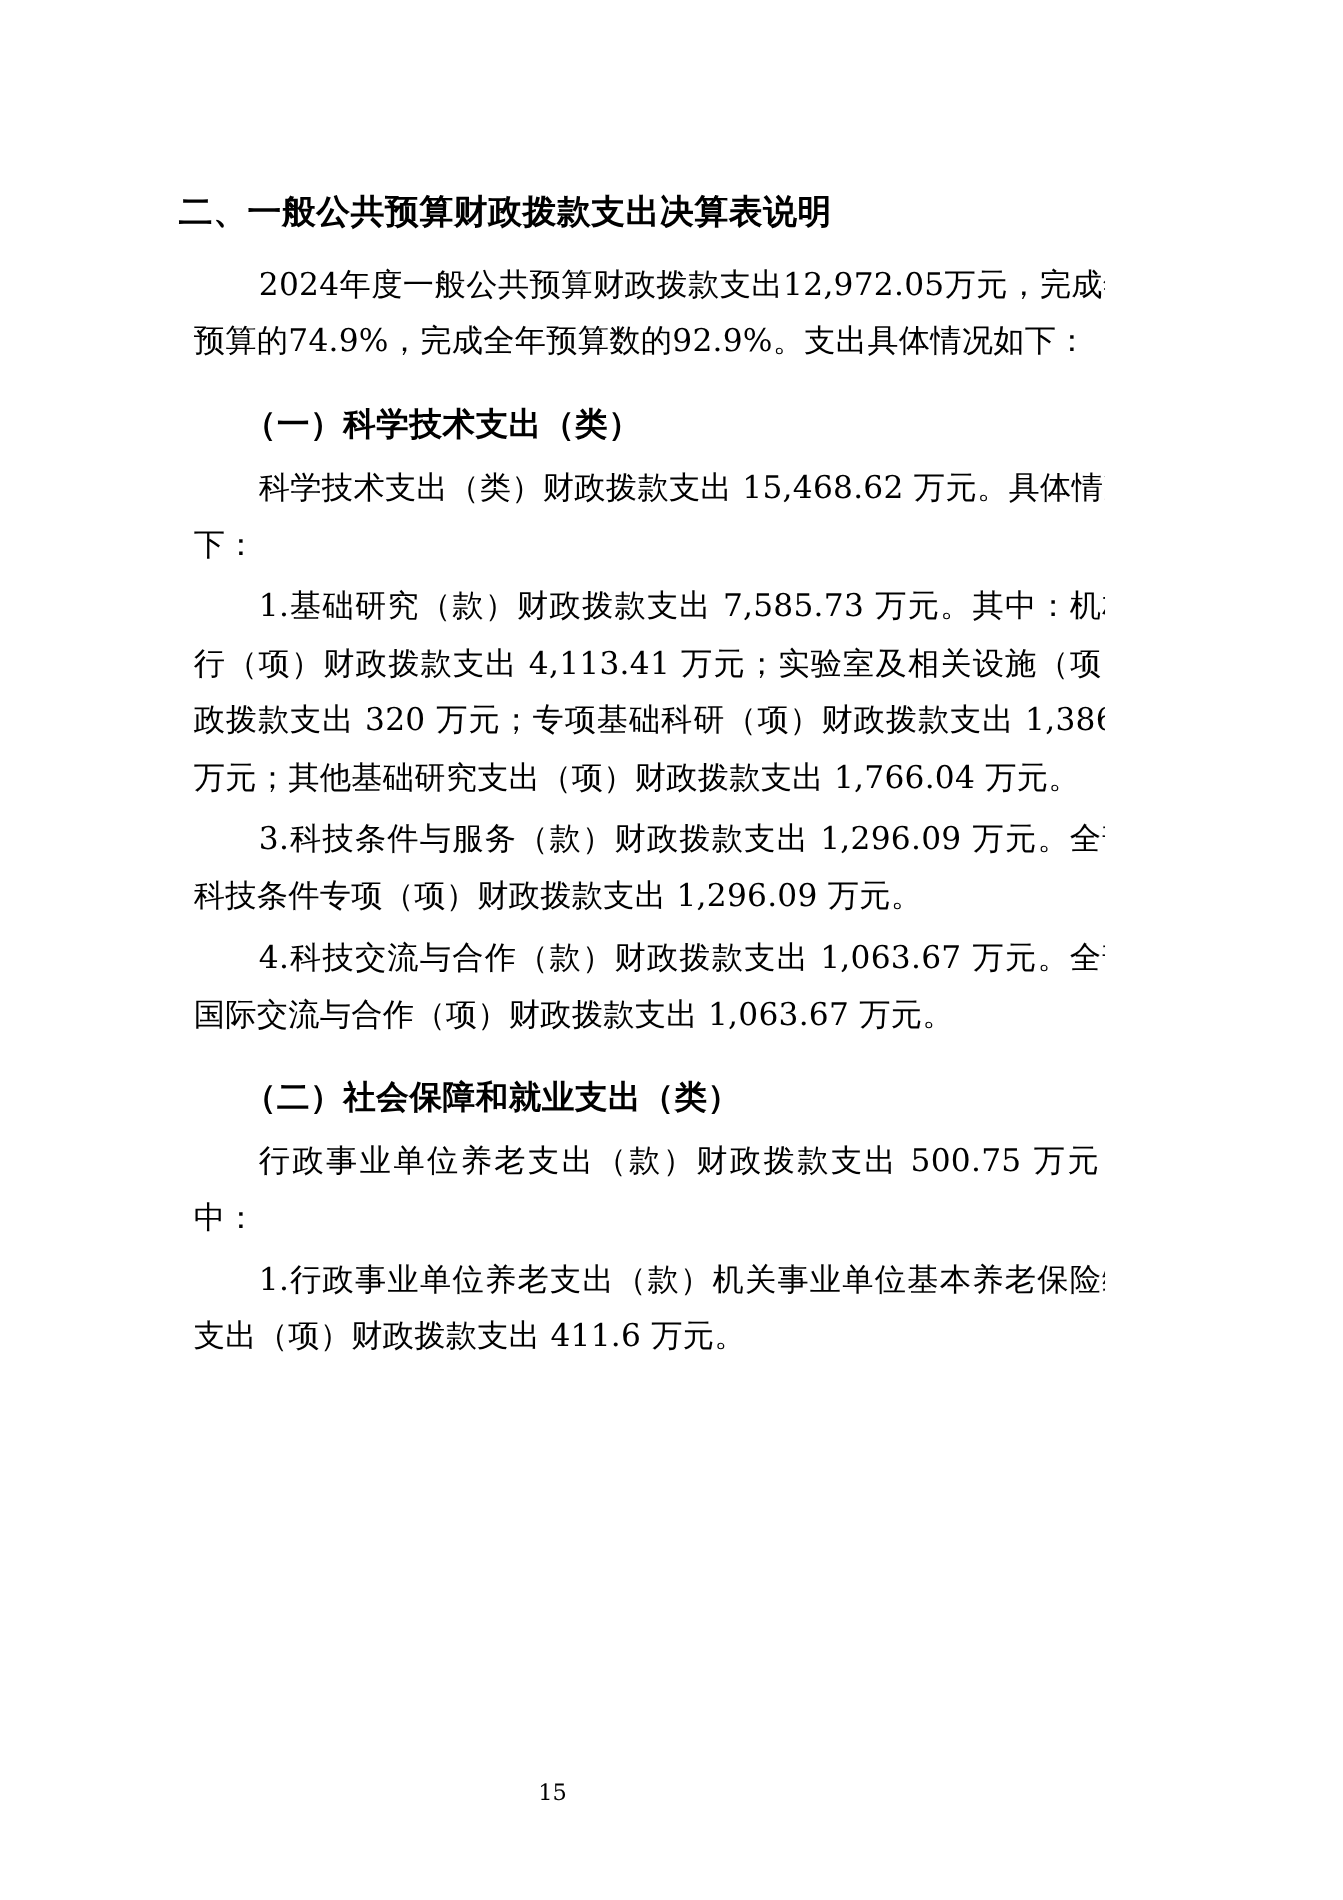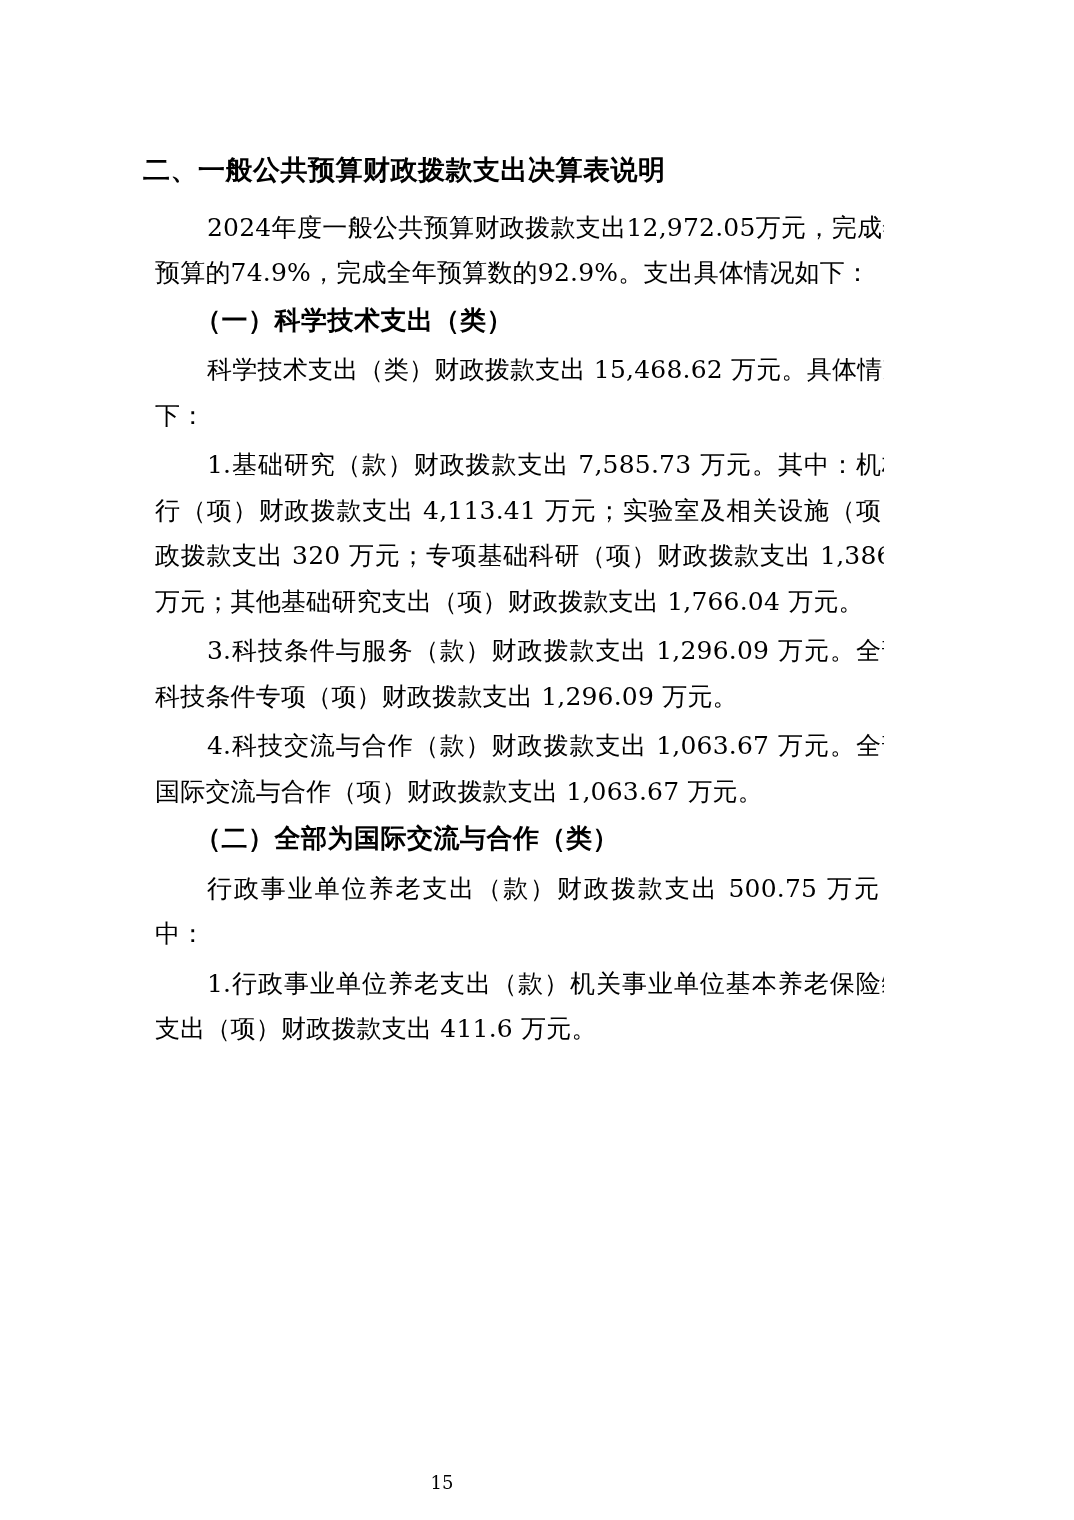--- a/index.html
+++ b/index.html
@@ -29,38 +29,38 @@
     font-size: 27px;
     letter-spacing: 0.5px;
     margin: 0 0 14px 0;
     line-height: 1.5;
   }
   .subheading {
     font-family: "DejaVu Sans", "Liberation Sans", sans-serif;
     font-weight: bold;
     font-size: 26px;
     letter-spacing: 0.5px;
-    margin: 4px 0 6px 0;
+    margin: 24px 0 6px 0;
     text-indent: 52px;
     line-height: 1.6;
   }
   p.para {
     font-size: 25px;
     line-height: 1.82;
     margin: 0 0 4px 12px;
     text-indent: 52px;
     text-align: justify;
     text-justify: inter-ideograph;
     letter-spacing: 0.2px;
   }
   .pagenum {
     position: absolute;
     left: 0;
     right: 0;
-    top: 1472px;
+    top: 1424px;
     text-align: center;
     font-family: "DejaVu Serif", "Liberation Serif", serif;
     font-size: 18px;
     color: #000;
   }
 </style>
 </head>
 <body>
 
 <div class="page">
@@ -74,21 +74,21 @@
 
     <p class="para">科学技术支出（类）财政拨款支出 15,468.62 万元。具体情况如下：</p>
 
     <p class="para">1.基础研究（款）财政拨款支出 7,585.73 万元。其中：机构运行（项）财政拨款支出 4,113.41 万元；实验室及相关设施（项）财政拨款支出 320 万元；专项基础科研（项）财政拨款支出 1,386.29 万元；其他基础研究支出（项）财政拨款支出 1,766.04 万元。</p>
 
 
     <p class="para">3.科技条件与服务（款）财政拨款支出 1,296.09 万元。全部为科技条件专项（项）财政拨款支出 1,296.09 万元。</p>
 
     <p class="para">4.科技交流与合作（款）财政拨款支出 1,063.67 万元。全部为国际交流与合作（项）财政拨款支出 1,063.67 万元。</p>
 
-    <h2 class="subheading">（二）全部为国际交流与合作（类）</h2>
+    <h2 class="subheading">（二）社会保障和就业支出（类）</h2>
 
     <p class="para">行政事业单位养老支出（款）财政拨款支出 500.75 万元，其中：</p>
 
     <p class="para">1.行政事业单位养老支出（款）机关事业单位基本养老保险缴费支出（项）财政拨款支出 411.6 万元。</p>
 
   </div>
 
   <div class="pagenum">15</div>
 </div>
 

